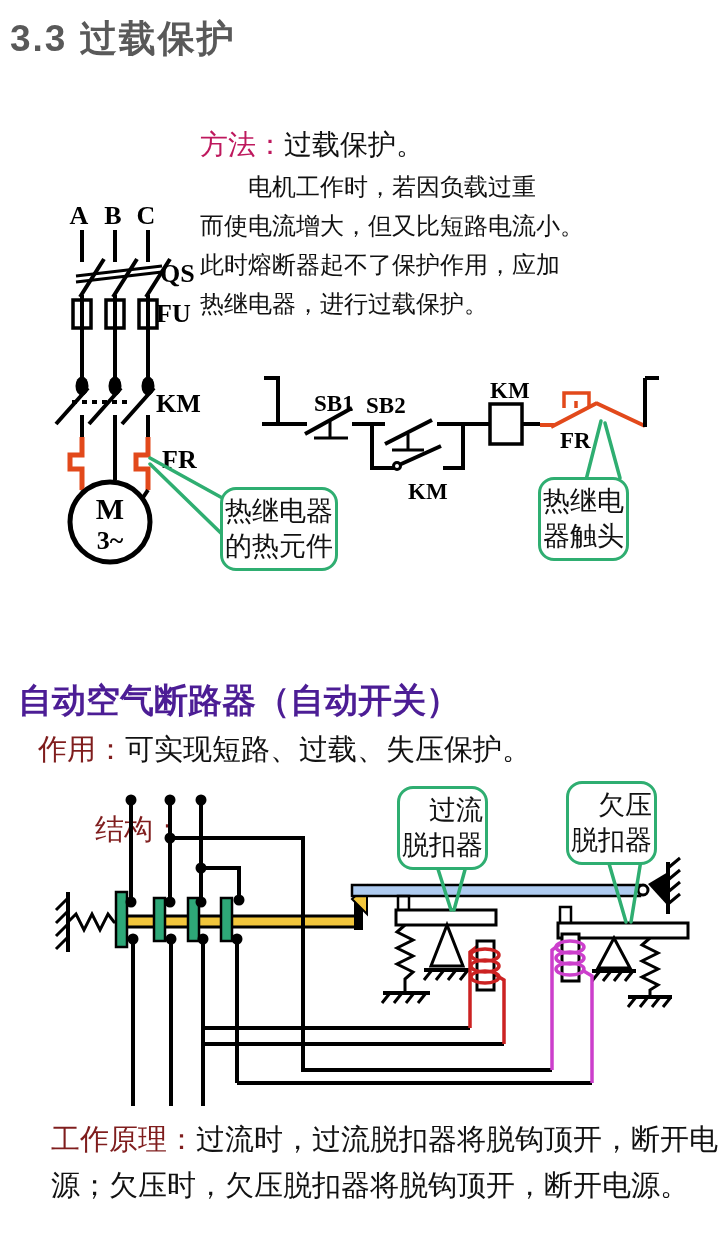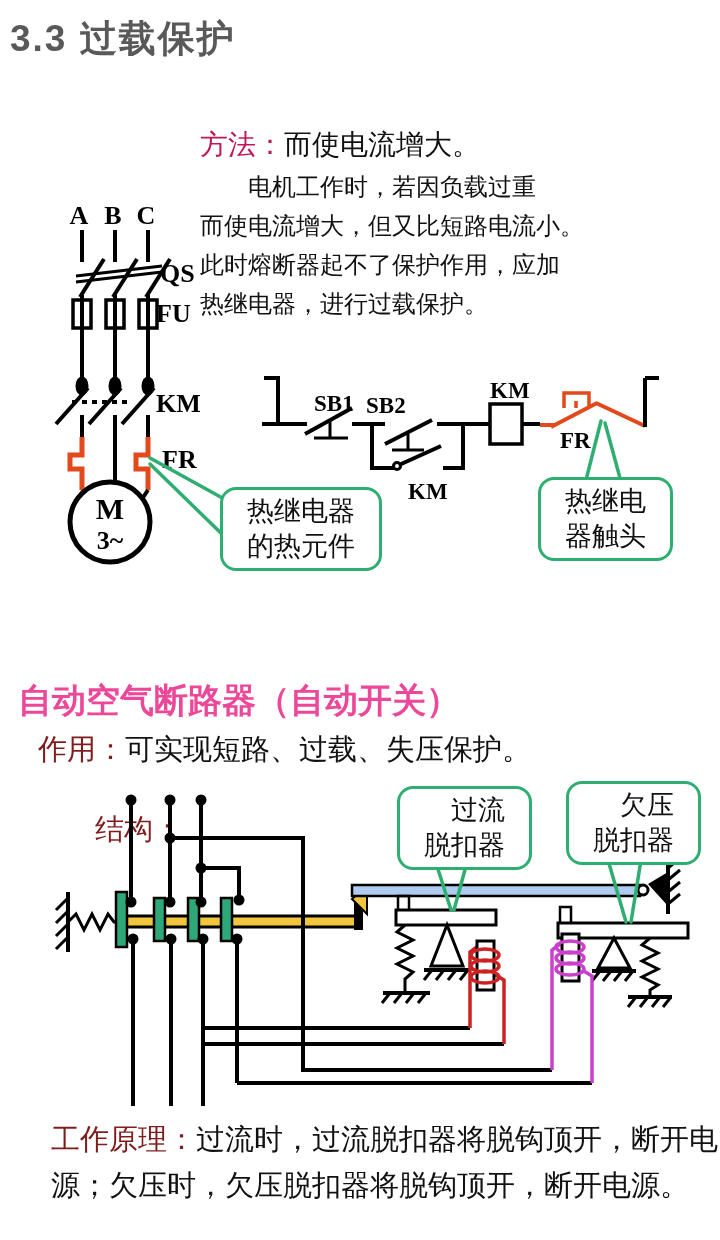--- a/index.html
+++ b/index.html
@@ -7,45 +7,45 @@
         font-family:"Liberation Serif","DejaVu Serif",serif;color:#111;}
   .abs{position:absolute;}
   #title{left:10px;top:14px;font-family:"Liberation Sans","DejaVu Sans",sans-serif;
          font-weight:bold;font-size:37px;color:#595959;letter-spacing:2px;}
   #method-line{left:200px;top:126px;font-size:28px;}
   .red-label{color:#be185d;}
   .blue-label{color:#7f1d1d;}
   #intro{left:200px;top:168px;width:468px;font-size:24px;line-height:39px;
          white-space:pre-line;text-indent:2em;}
   .bubble{position:absolute;z-index:3;background:#fff;border:3.5px solid #2FAE71;
-          border-radius:16px;padding:4px 24px;font-size:27px;line-height:35px;
+          border-radius:16px;padding:4px 2px;font-size:27px;line-height:35px;
           white-space:pre-line;color:#111;}
   .bubble.center{text-align:right;}
-  #breaker-heading{left:18px;top:678px;font-size:34px;font-weight:bold;color:#ec4899;}
+  #breaker-heading{left:18px;top:678px;font-size:34px;font-weight:bold;color:#4c1d95;}
   #role-line{left:38px;top:730px;font-size:29px;}
   #structure-label{left:95px;top:810px;font-size:29px;}
   #principle{left:51px;top:1116px;width:672px;font-size:29px;line-height:46px;}
   svg{position:absolute;overflow:visible;}
   svg text{font-family:"Liberation Serif","DejaVu Serif",serif;font-weight:bold;fill:#000;}
   .lbl{font-size:26px;}
   .lbl-sm{font-size:23px;}
   .wire{stroke:#000;stroke-width:4;fill:none;}
   .wire-thin{stroke:#000;stroke-width:3;fill:none;}
   .orange{stroke:#E2491B;fill:none;}
   .green-ptr{stroke:#2FAE71;stroke-width:3.5;fill:none;stroke-linecap:round;}
 </style>
 </head>
 <body>
 
 <div id="page">
 
   <div id="title" class="abs">3.3  过载保护</div>
 
   <div id="method-line" class="abs">
-    <span class="red-label">方法：</span><span>而使电流增大。</span>
+    <span class="red-label">方法：</span><span>过载保护。</span>
   </div>
 
   <div id="intro" class="abs">电机工作时，若因负载过重
 而使电流增大，但又比短路电流小。
 此时熔断器起不了保护作用，应加
 热继电器，进行过载保护。</div>
 
   <svg style="left:0;top:190px" width="720" height="420" viewBox="0 190 720 420">
 
     <g>

